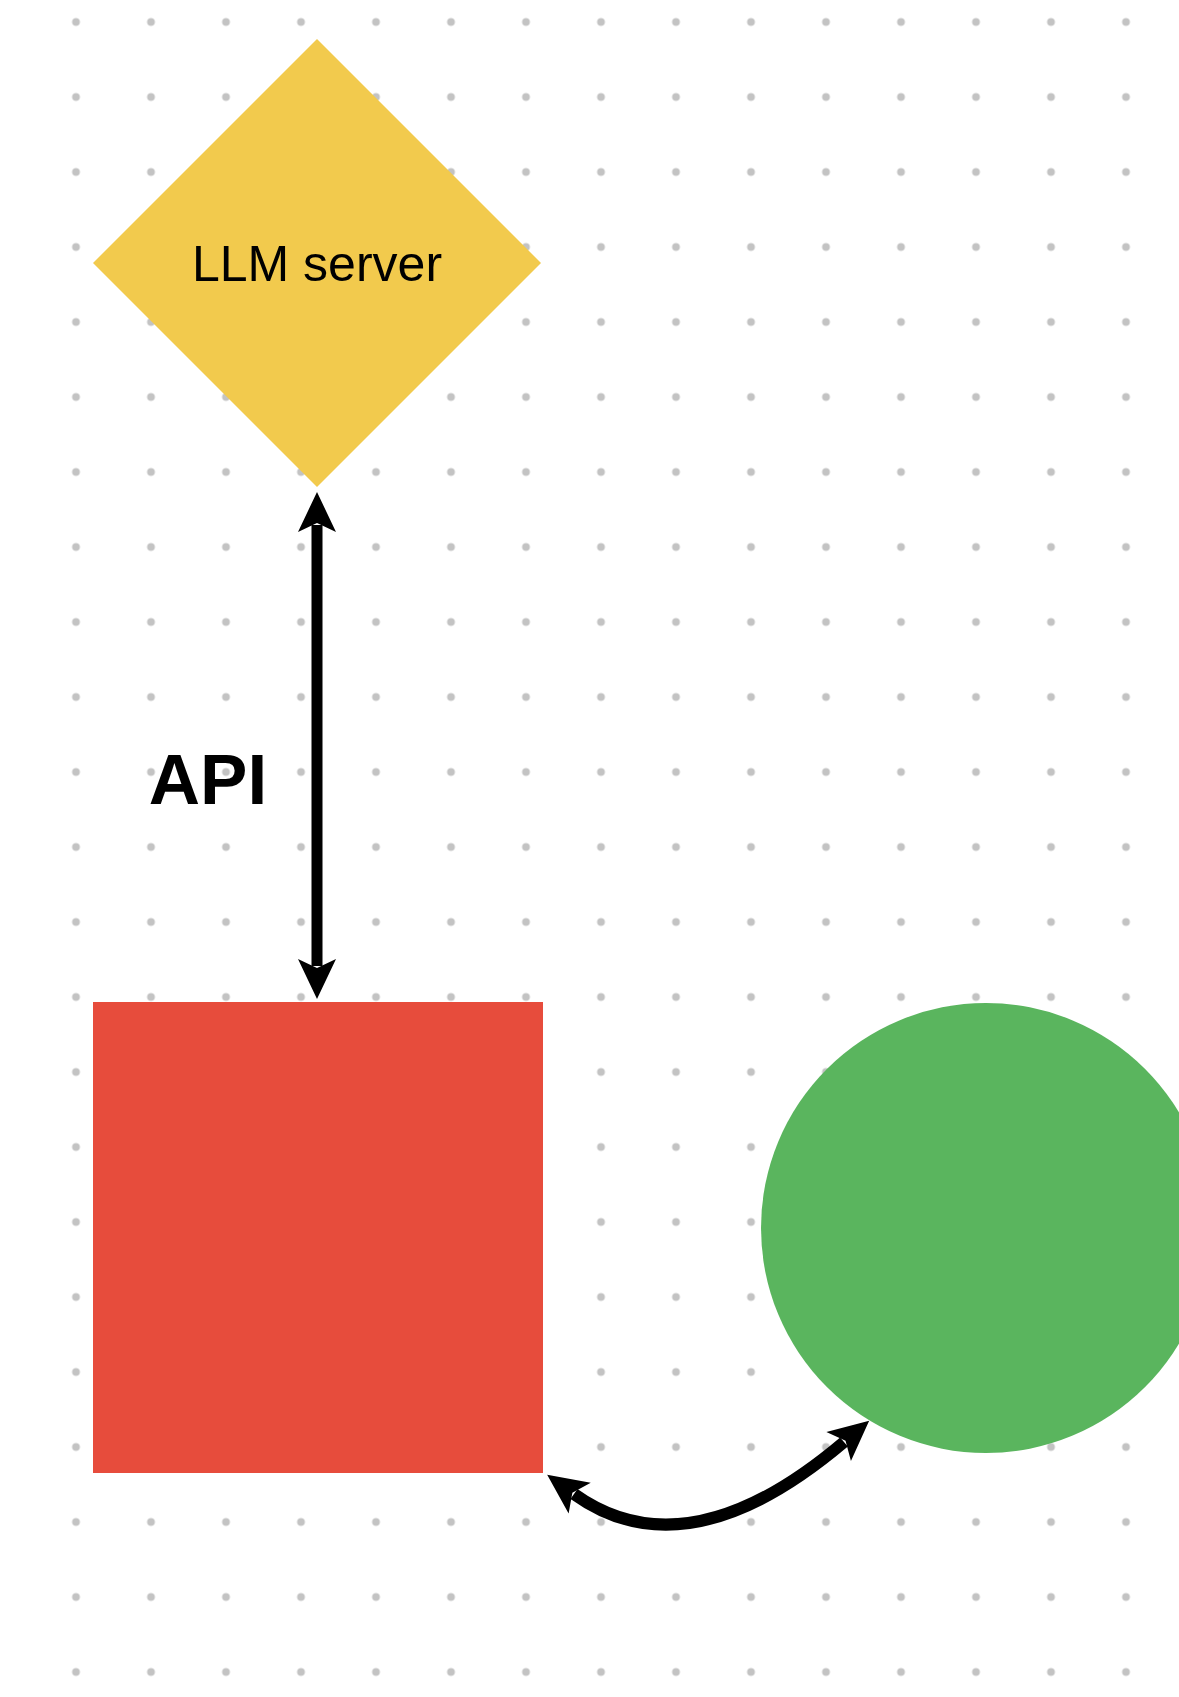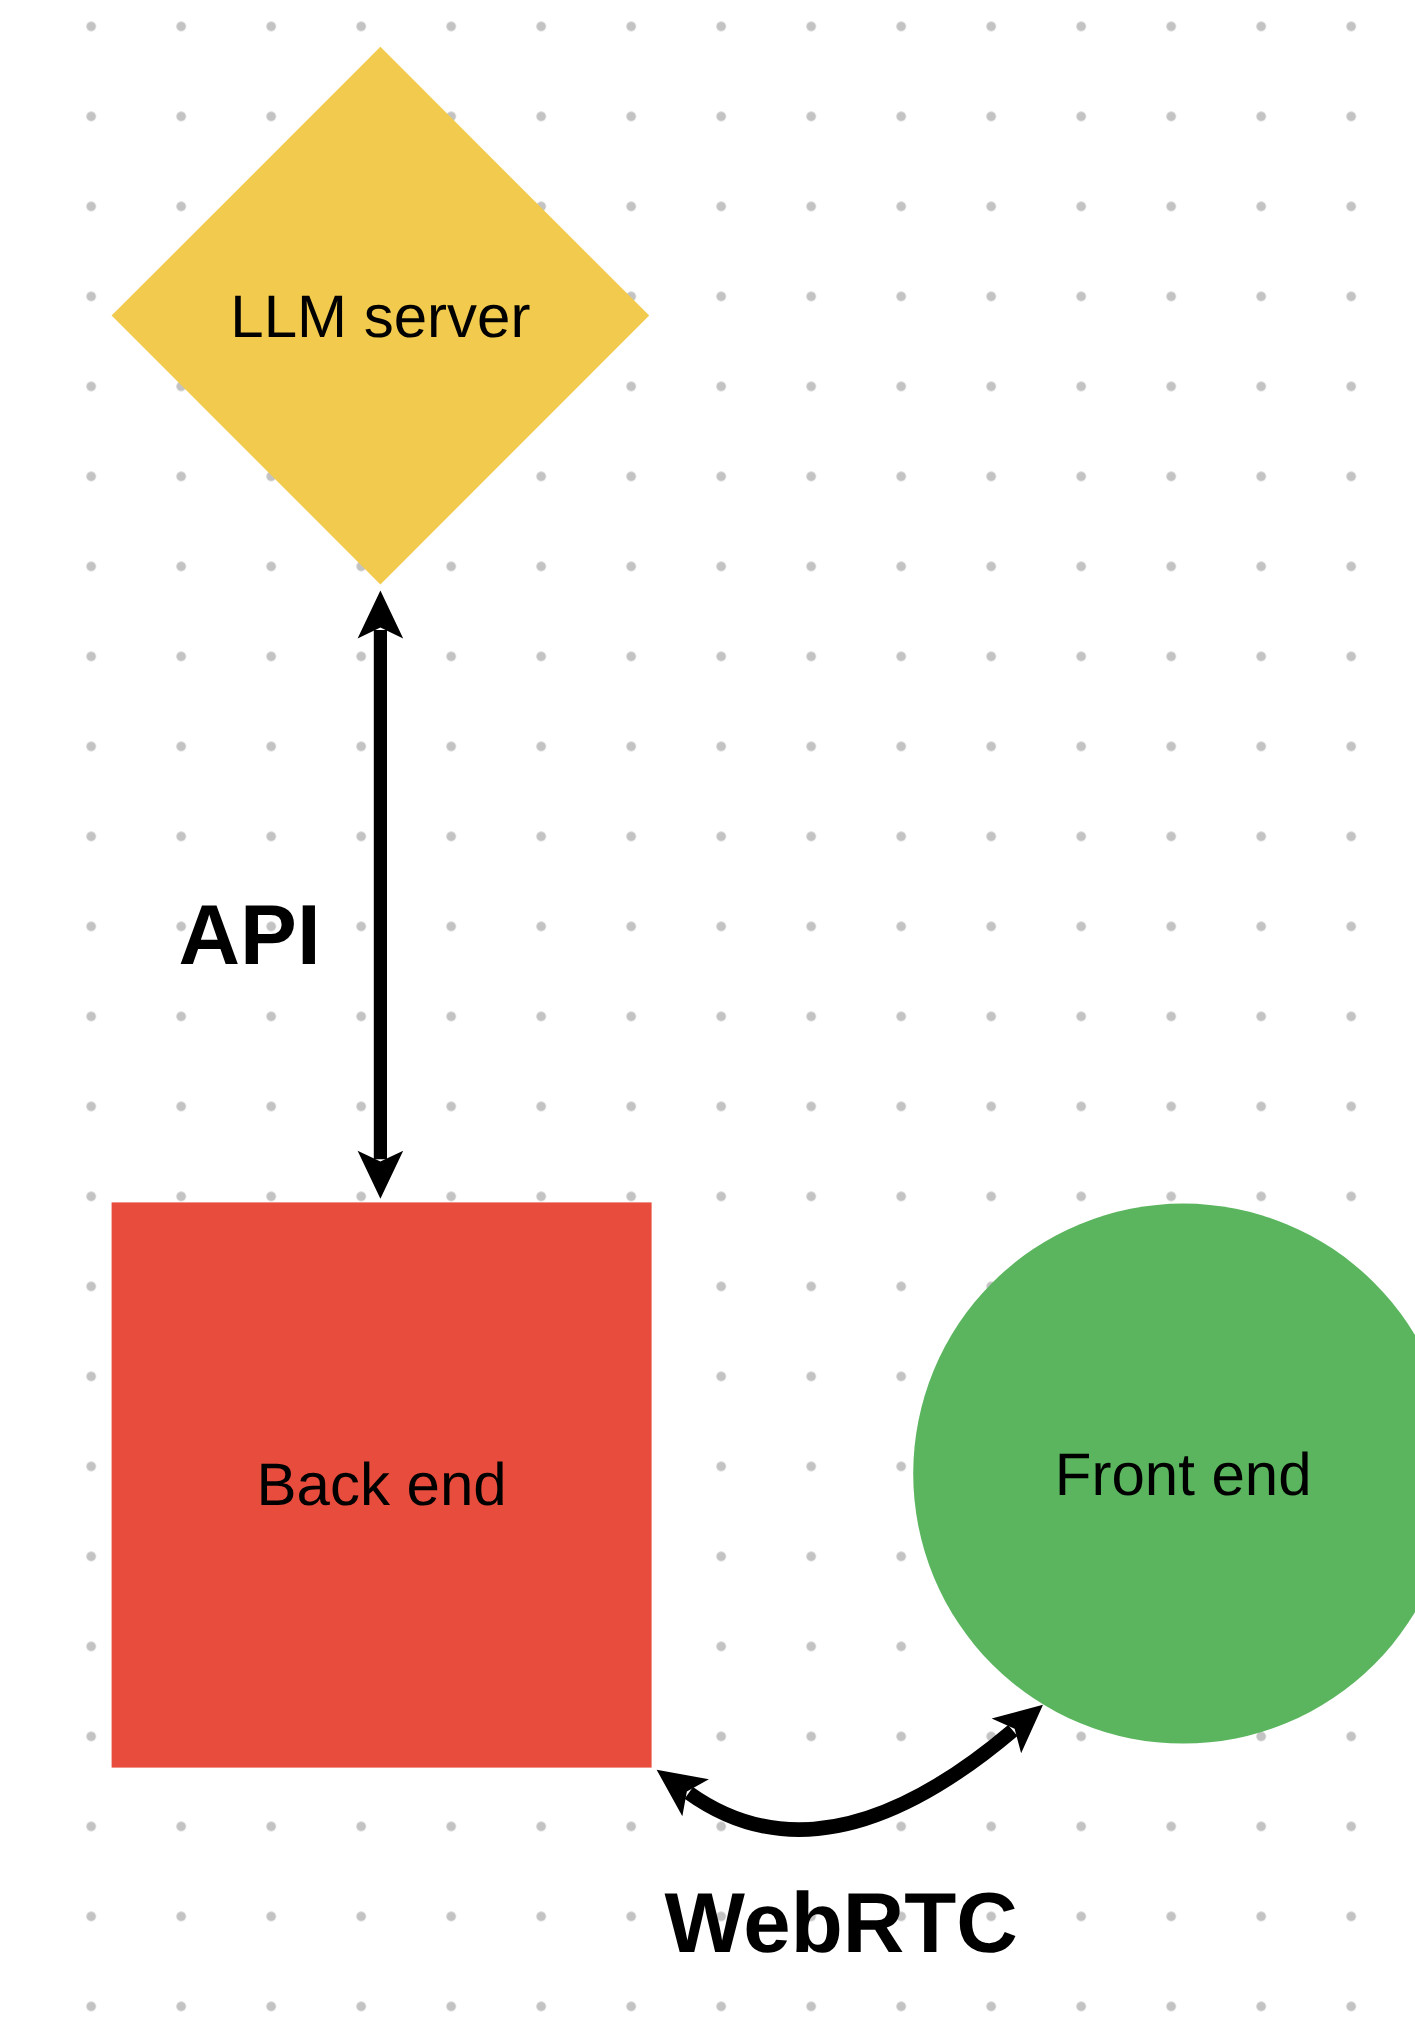--- a/index.html
+++ b/index.html
@@ -80,21 +80,18 @@
 
     <circle class="node-shape" style="--shape-fill: var(--node-front-end)" cx="938" cy="1228" r="225"></circle>
 
     <path class="connector-path" stroke-width="11" d="M269,525 L269,966" marker-start="url(#head)" marker-end="url(#head)"></path>
 
     <path class="connector-path" stroke-width="12" d="M526,1494 Q639,1575 796,1442" marker-start="url(#head)" marker-end="url(#head)"></path>
   </svg>
 
   <div id="label-llm" class="label node-label">LLM server</div>
 
-  <div id="label-back" class="label node-label">Back end</div>
 
-  <div id="label-front" class="label node-label">Front end</div>
 
   <div id="label-api" class="label edge-label">API</div>
 
-  <div id="label-webrtc" class="label edge-label">WebRTC</div>
 
 </div>
 
 </body></html>

